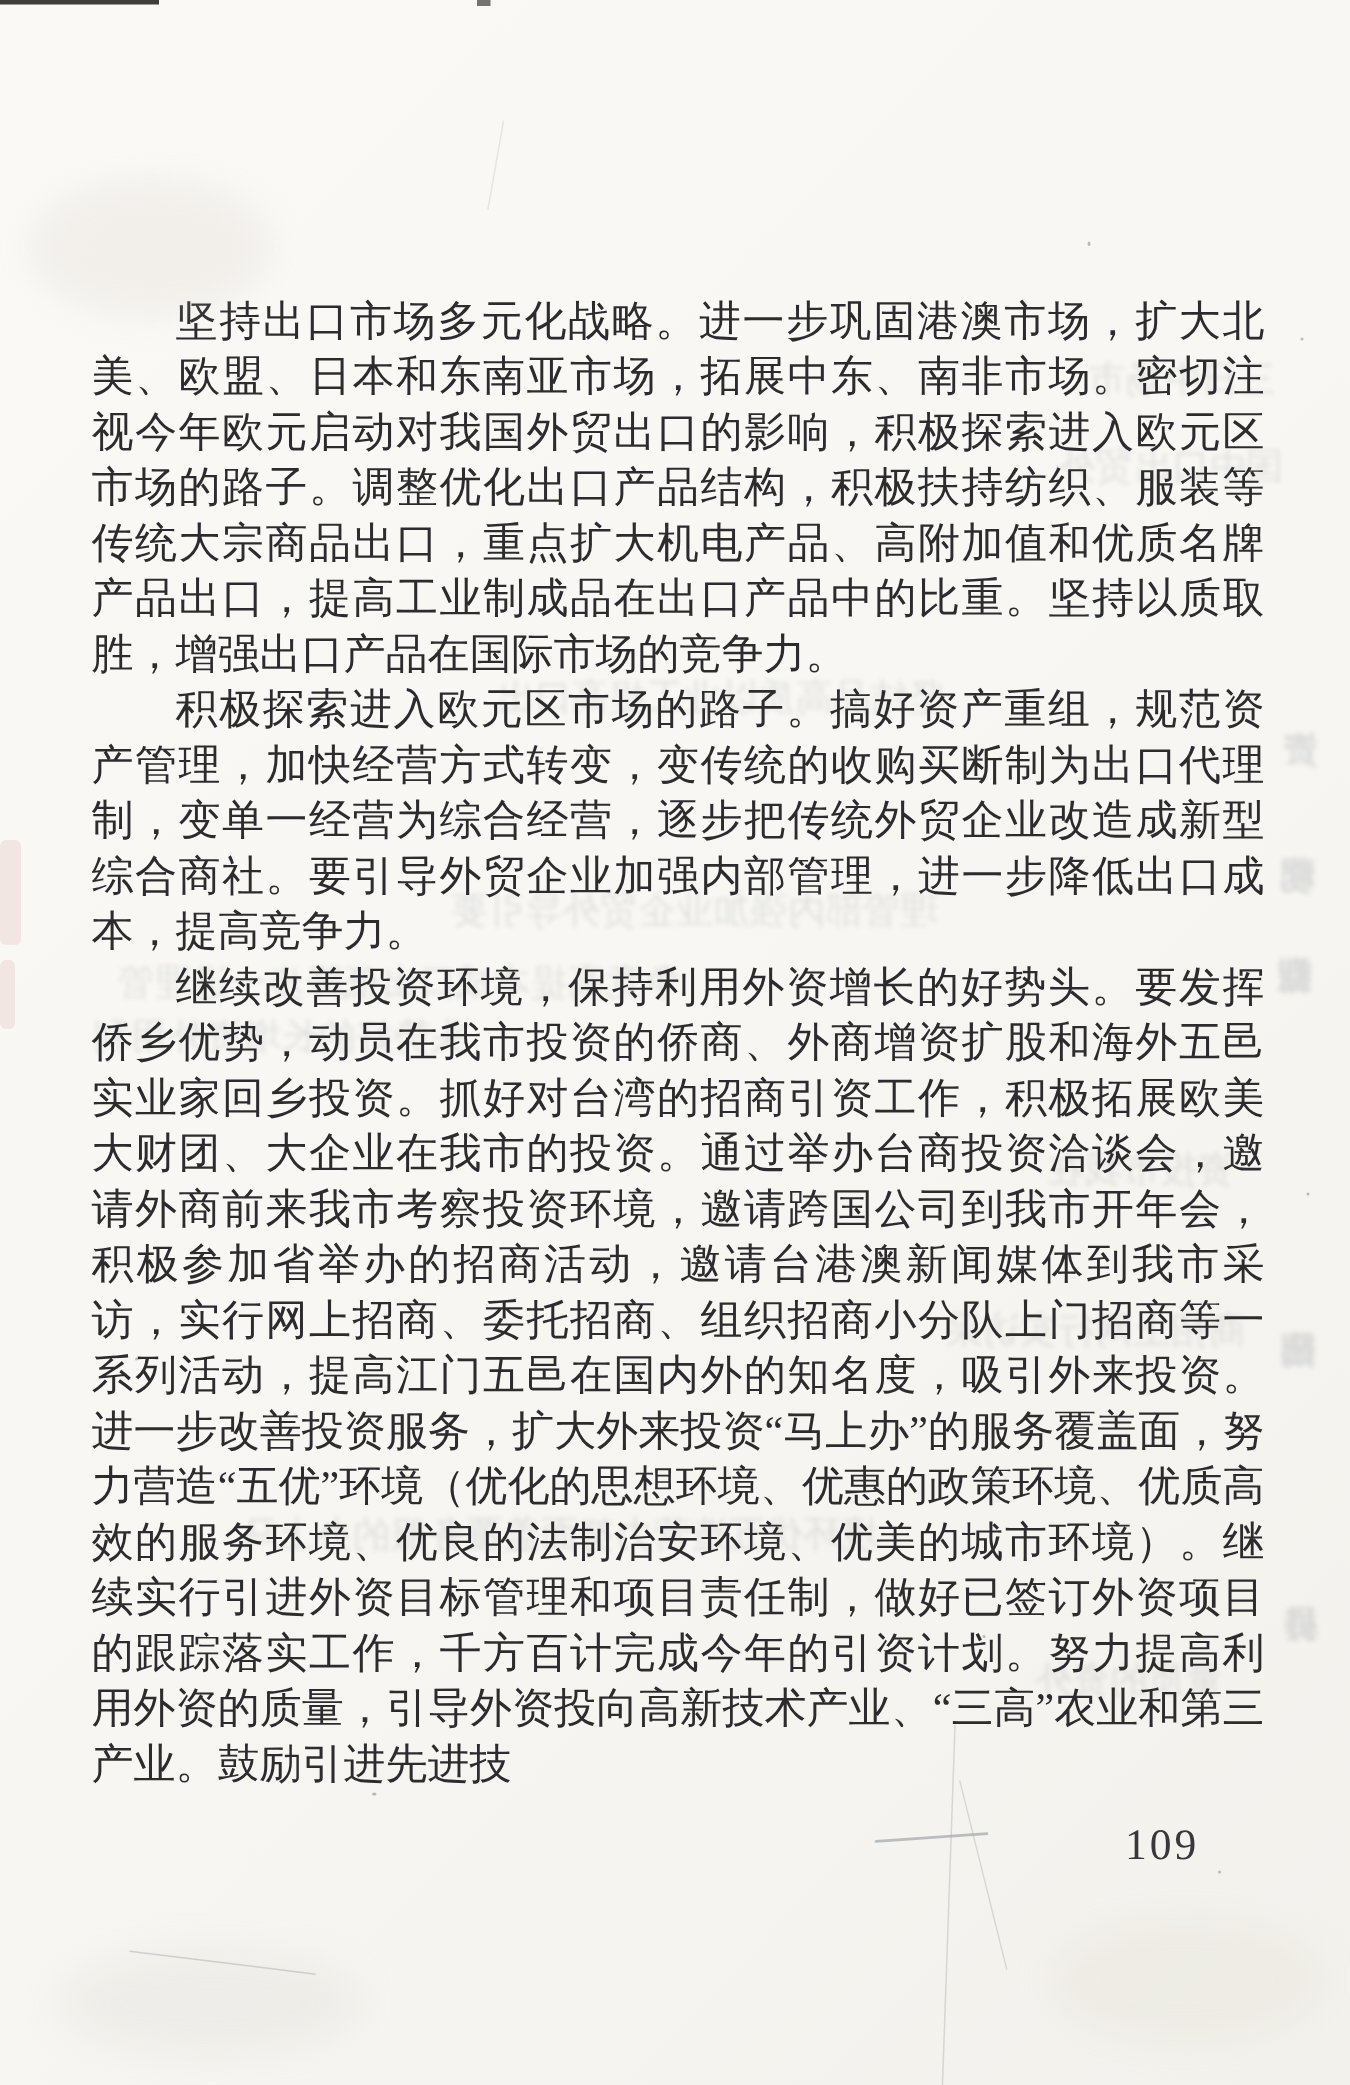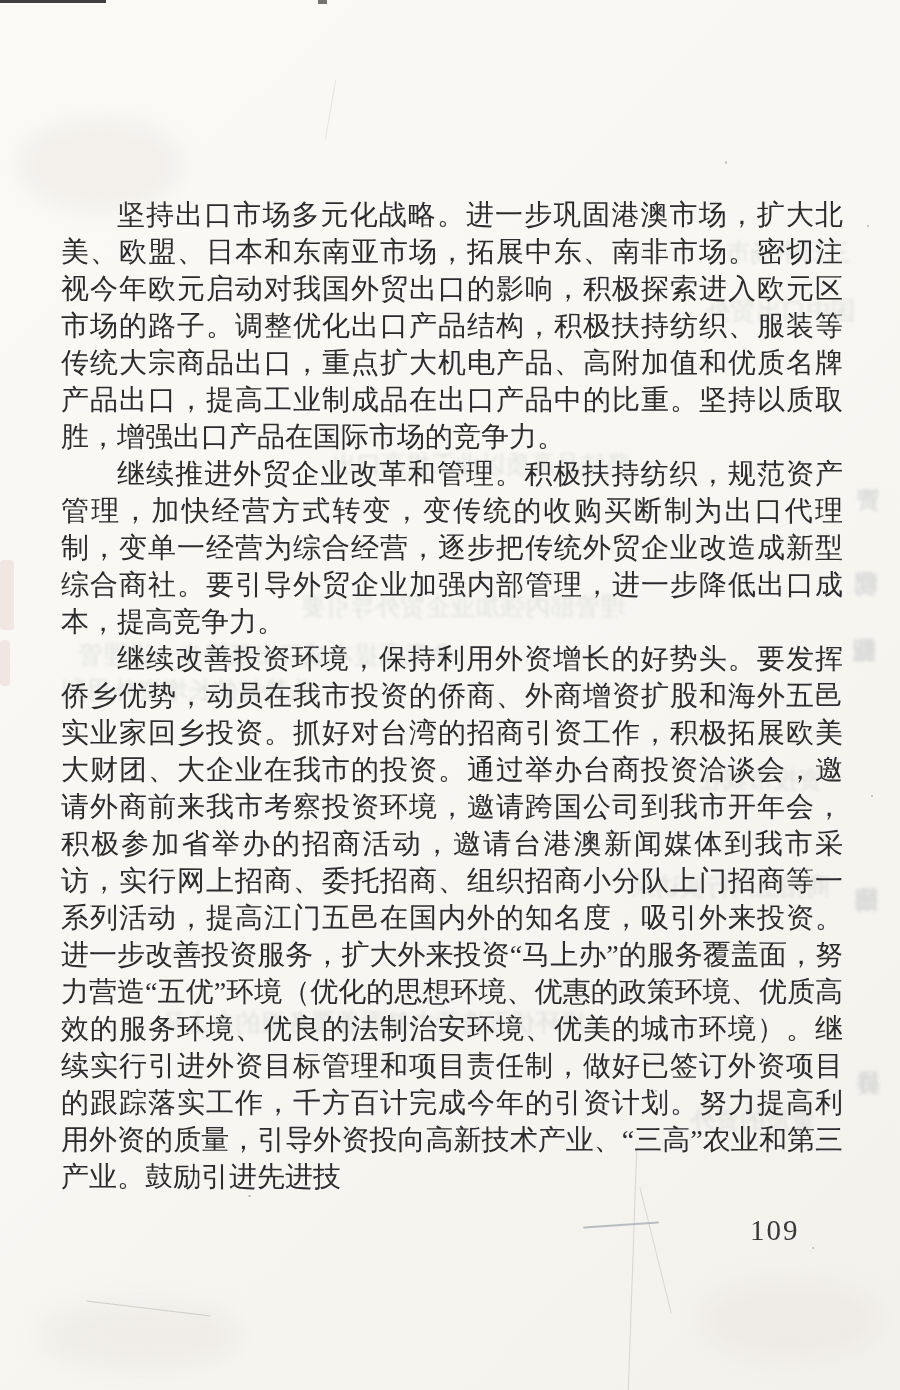--- a/index.html
+++ b/index.html
@@ -59,21 +59,21 @@
     <span class="bleed" style="left:690px; top:1103px;">量质的资外</span>
     <span class="bleed v" style="left:852px; top:468px;  height:96px;">管产资</span>
     <span class="bleed v" style="left:850px; top:552px;  height:100px;">变制理代</span>
     <span class="bleed v" style="left:848px; top:618px;  height:140px;">社商合综型新</span>
     <span class="bleed v" style="left:850px; top:868px;  height:160px;">商招门上队分小</span>
     <span class="bleed v" style="left:852px; top:1052px; height:100px;">标目资外</span>
   </div>
 
   <div class="body-text">
     <p>坚持出口市场多元化战略。进一步巩固港澳市场，扩大北美、欧盟、日本和东南亚市场，拓展中东、南非市场。密切注视今年欧元启动对我国外贸出口的影响，积极探索进入欧元区市场的路子。调整优化出口产品结构，积极扶持纺织、服装等传统大宗商品出口，重点扩大机电产品、高附加值和优质名牌产品出口，提高工业制成品在出口产品中的比重。坚持以质取胜，增强出口产品在国际市场的竞争力。</p>
-    <p>继续推进外贸企业改革和管理。积极扶持纺织，规范资产管理，加快经营方式转变，变传统的收购买断制为出口代理制，变单一经营为综合经营，逐步把传统外贸企业改造成新型综合商社。要引导外贸企业加强内部管理，进一步降低出口成本，提高竞争力。</p>
+    <p>积极探索进入欧元区市场的路子。搞好资产重组，规范资产管理，加快经营方式转变，变传统的收购买断制为出口代理制，变单一经营为综合经营，逐步把传统外贸企业改造成新型综合商社。要引导外贸企业加强内部管理，进一步降低出口成本，提高竞争力。</p>
     <p>继续改善投资环境，保持利用外资增长的好势头。要发挥侨乡优势，动员在我市投资的侨商、外商增资扩股和海外五邑实业家回乡投资。抓好对台湾的招商引资工作，积极拓展欧美大财团、大企业在我市的投资。通过举办台商投资洽谈会，邀请外商前来我市考察投资环境，邀请跨国公司到我市开年会，积极参加省举办的招商活动，邀请台港澳新闻媒体到我市采访，实行网上招商、委托招商、组织招商小分队上门招商等一系列活动，提高江门五邑在国内外的知名度，吸引外来投资。进一步改善投资服务，扩大外来投资“马上办”的服务覆盖面，努力营造“五优”环境（优化的思想环境、优惠的政策环境、优质高效的服务环境、优良的法制治安环境、优美的城市环境）。继续实行引进外资目标管理和项目责任制，做好已签订外资项目的跟踪落实工作，千方百计完成今年的引资计划。努力提高利用外资的质量，引导外资投向高新技术产业、“三高”农业和第三产业。鼓励引进先进技</p>
   </div>
 
   <div class="page-number">109</div>
 
   <div class="mark" style="left:0; top:0; width:106px; height:3px; background:#1d1d1d; opacity:.85;"></div>
   <div class="mark" style="left:318px; top:0; width:9px; height:4px; background:#3a3a3a; opacity:.7;"></div>
   <div class="mark" style="left:583px; top:1224px; width:76px; height:2px; background:#9aa0a6; opacity:.65; border-radius:2px; transform:rotate(-4deg);"></div>
   <div class="mark" style="left:632px; top:1150px; width:1px; height:240px; background:rgba(160,160,160,.35); transform:rotate(2deg);"></div>
   <div class="mark" style="left:655px; top:1185px; width:1px; height:130px; background:rgba(175,175,175,.4); transform:rotate(-14deg);"></div>

